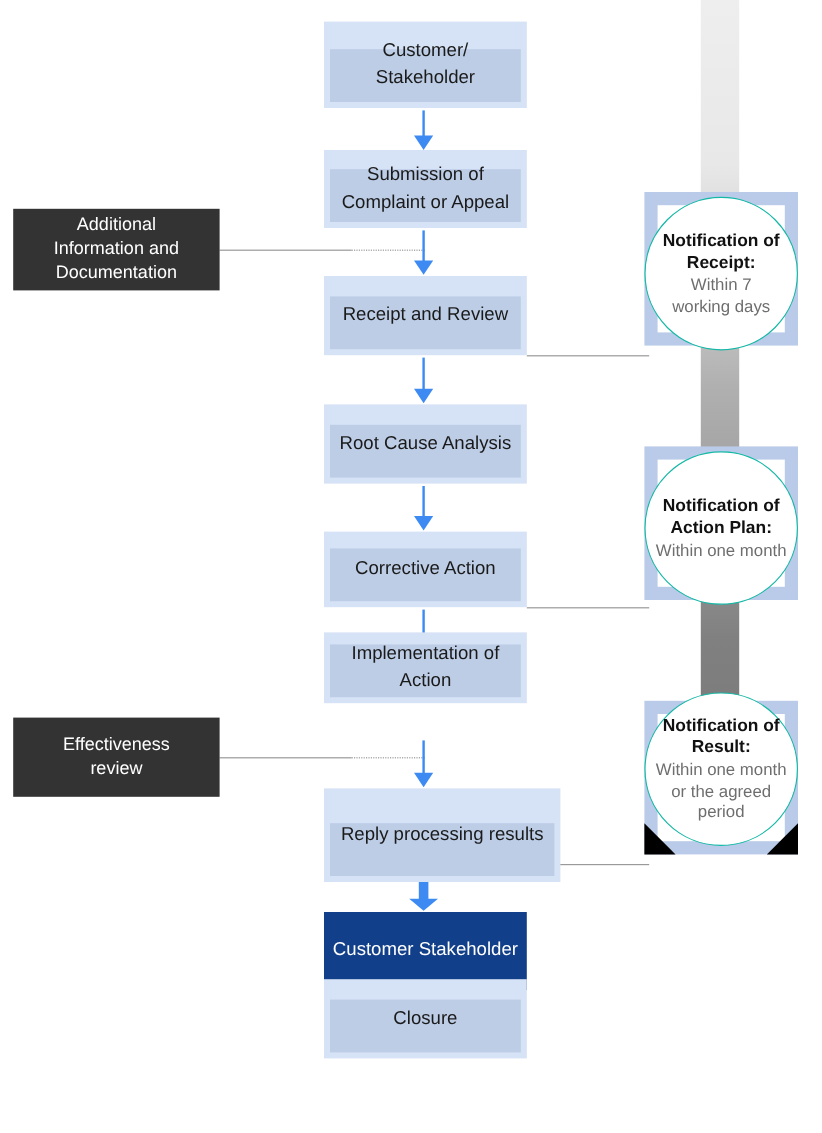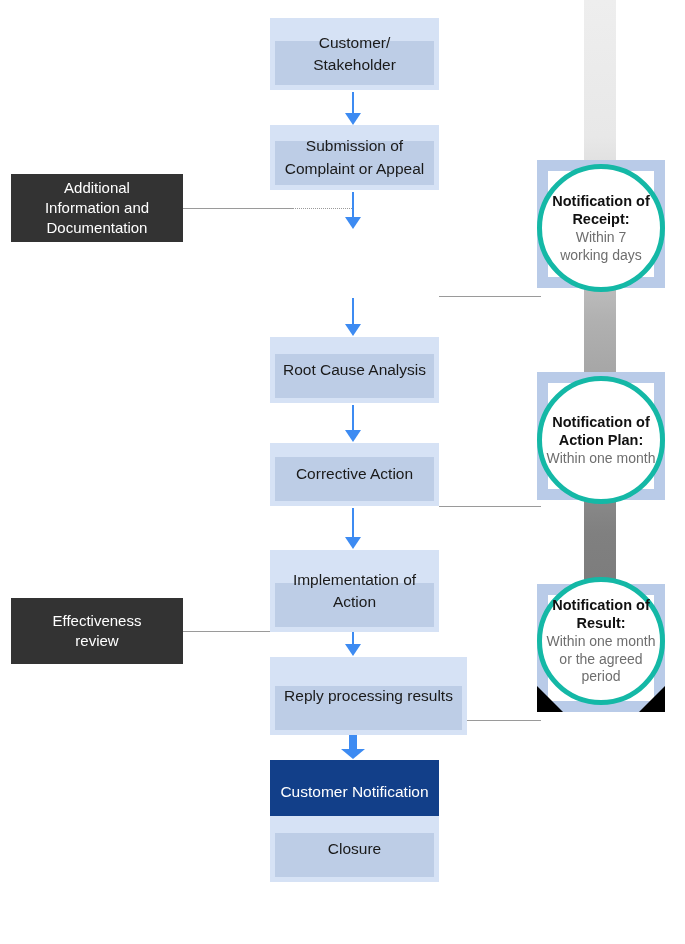--- a/index.html
+++ b/index.html
@@ -53,21 +53,21 @@
   
   .frame{position:absolute;width:128px;height:128px;
     border:11px solid #b9cbe8;box-sizing:border-box;background:transparent;}
   .frame .corner{position:absolute;width:0;height:0;}
   .frame .corner.bl{left:-11px;bottom:-11px;
     border-left:26px solid #000000;border-top:26px solid transparent;}
   .frame .corner.br{right:-11px;bottom:-11px;
     border-right:26px solid #000000;border-top:26px solid transparent;}
 
   .circ{position:absolute;width:128px;height:128px;border-radius:50%;
-    background:#ffffff;border:5px solid #14b8a6;box-sizing:border-box;
+    background:#ffffff;border:1px solid #14b8a6;box-sizing:border-box;
     display:flex;flex-direction:column;align-items:center;justify-content:center;
     text-align:center;z-index:3;}
   .circ .ctitle{font-size:14.5px;font-weight:bold;color:#111111;line-height:1.25;
     white-space:pre-line;}
   .circ .csub{font-size:14px;color:#6e6e6e;line-height:1.25;margin-top:1px;
     white-space:pre-line;}
 </style>
 </head>
 <body>
 
@@ -115,49 +115,54 @@
     <div class="ptxt">Customer/
 Stakeholder</div>
   </div>
 
   <div class="pbox" style="top:125px;height:65px;">
     <div class="band"></div>
     <div class="ptxt">Submission of
 Complaint or Appeal</div>
   </div>
 
+  <div class="pbox" style="top:230px;height:66px;">
+    <div class="band"></div>
+    <div class="ptxt">Receipt and
+Review</div>
+  </div>
 
   <div class="pbox" style="top:337px;height:66px;text-decoration:underline;">
     <div class="band"></div>
     <div class="ptxt">Root Cause
 Analysis</div>
   </div>
 
   <div class="pbox" style="top:443px;height:63px;">
     <div class="band"></div>
     <div class="ptxt">Corrective
 Action</div>
   </div>
 
-  <div class="pbox" style="top:550px;height:82px;">
+  <div class="pbox" style="top:527px;height:59px;">
     <div class="band"></div>
     <div class="ptxt">Implementation
 of Action</div>
   </div>
 
   <div class="pbox" style="top:657px;height:78px;padding-left:28px;">
     <div class="band"></div>
     <div class="ptxt">Reply processing
 results</div>
   </div>
 
   <div class="pbox navy" style="top:760px;height:65px;">
 
     <div class="ptxt">Customer
-Notification</div>
+Stakeholder</div>
   </div>
 
   <div class="pbox" style="top:816px;height:66px;">
     <div class="band"></div>
     <div class="ptxt">Closure</div>
   </div>
 
   <div class="dbox" style="top:174px;height:68px;">
     <span style="white-space:pre-line;">Additional
 Information and

